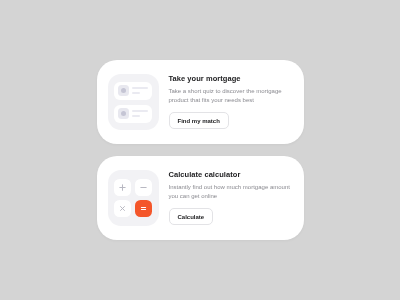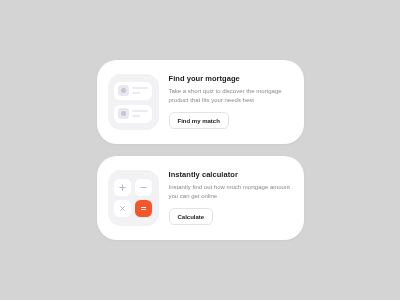--- a/index.html
+++ b/index.html
@@ -184,21 +184,21 @@
             <i></i>
           </span>
         <span class="row-lines">
           <span class="long"></span>
             <span class="short"></span>
         </span>
       </div>
     </div>
 
     <div class="content">
-      <h3 class="card-title" style="color: rgb(28, 28, 30);">Find your mortgage</h3>
+      <h3 class="card-title" style="color: rgb(28, 28, 30);">Take your mortgage</h3>
       <p class="card-desc" style="color: rgb(138, 138, 144);">Take a short quiz to discover the mortgage product that fits your needs best</p>
       <button class="cta" style="border-color: rgb(227, 227, 230); color: rgb(28, 28, 30);">Find my match</button>
     </div>
   </div>
 
   <div class="card" style="background: rgb(255, 255, 255);">
 
     <div class="calc-tile" style="background: rgb(242, 242, 245);">
       <span class="key">
         <svg width="7" height="7" viewBox="0 0 10 10" aria-hidden="true">
@@ -216,19 +216,19 @@
         </svg>
       </span>
       <span class="key accent" style="background: rgb(244, 86, 42);">
         <svg width="7" height="7" viewBox="0 0 10 10" aria-hidden="true">
           <path d="M2 3.6 H8 M2 6.4 H8" stroke="currentColor" stroke-width="1.5" stroke-linecap="round"></path>
         </svg>
       </span>
     </div>
 
     <div class="content">
-      <h3 class="card-title" style="color: rgb(28, 28, 30);">Instantly calculator</h3>
+      <h3 class="card-title" style="color: rgb(28, 28, 30);">Calculate calculator</h3>
       <p class="card-desc" style="color: rgb(138, 138, 144);">Instantly find out how much mortgage amount you can get online</p>
       <button class="cta" style="border-color: rgb(227, 227, 230); color: rgb(28, 28, 30);">Calculate</button>
     </div>
   </div>
 
 </div>
 
 </body></html>

